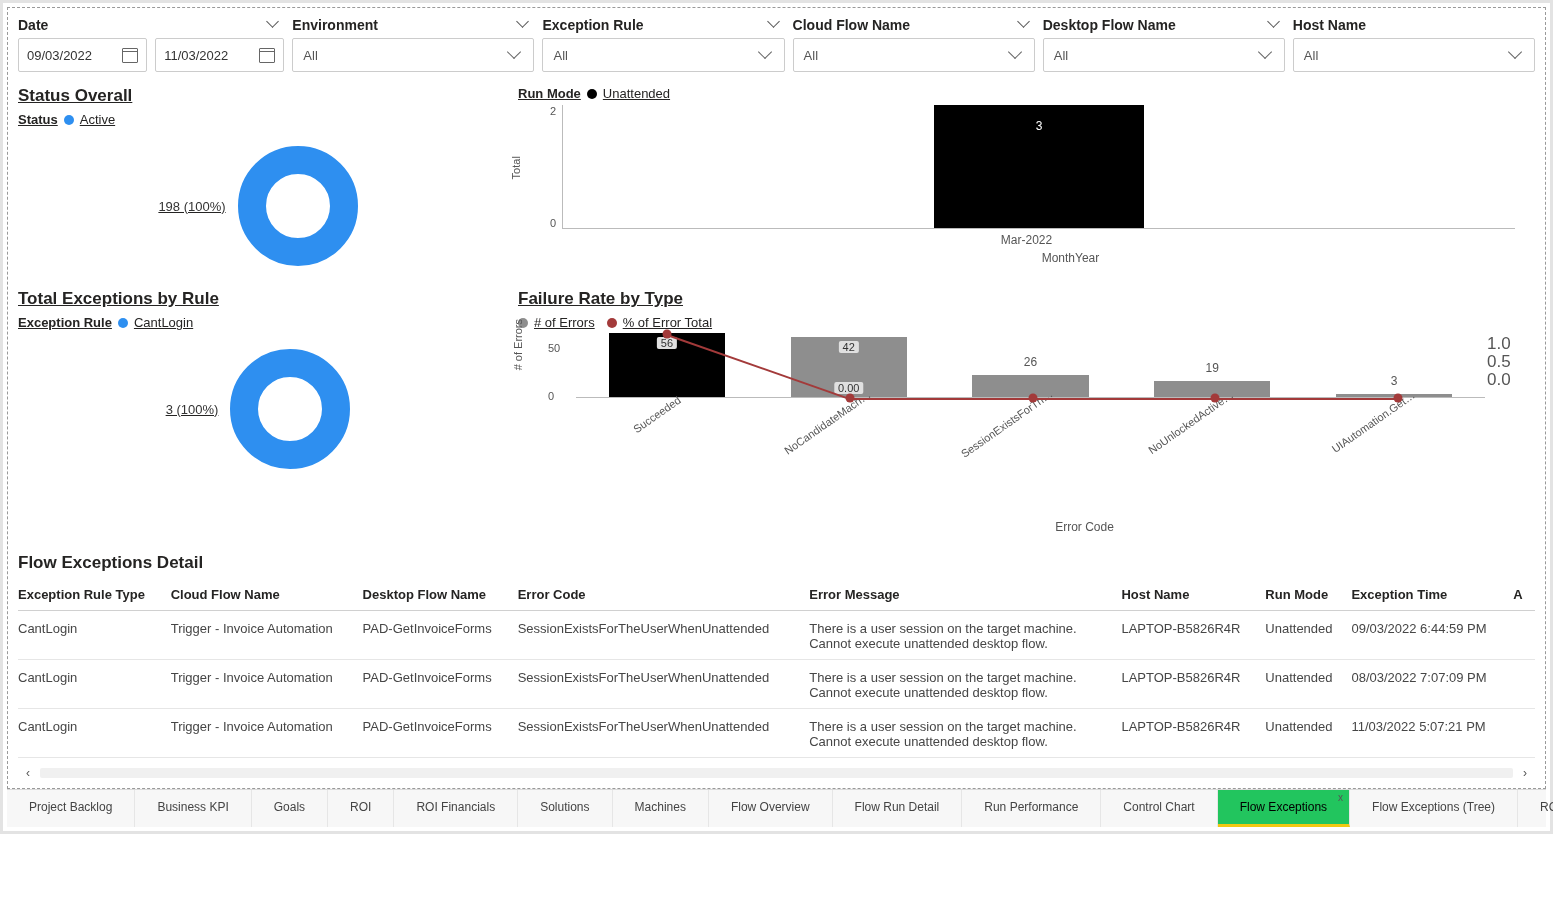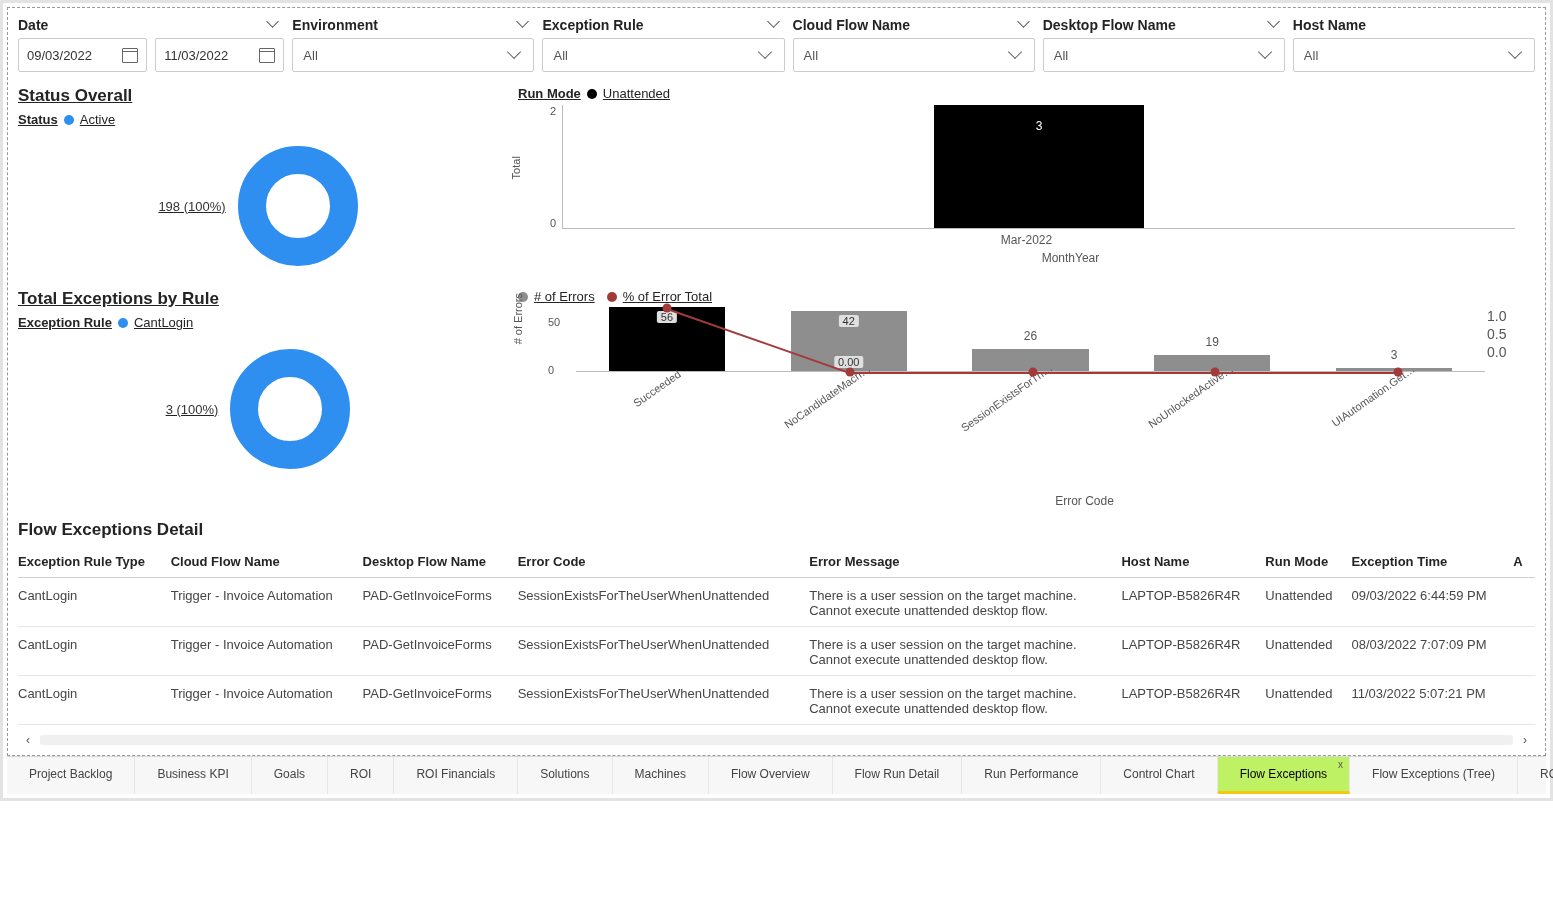--- a/index.html
+++ b/index.html
@@ -38,48 +38,48 @@
   .single-bar { position: absolute; top: 0; bottom: 0; width: 22%; background: #000; display: flex; align-items: flex-start; justify-content: center; }
   .single-bar .bar-num { color: #fff; font-size: 12px; padding-top: 14px; }
   .x-cat { position: absolute; bottom: 18px; width: 100%; text-align: center; font-size: 12px; color: #555; }
   .x-axis-label { position: absolute; bottom: 0; width: 100%; text-align: center; font-size: 12px; color: #555; }
 
   .failure-chart { position: relative; height: 200px; padding-left: 58px; padding-right: 50px; padding-bottom: 70px; }
   .failure-chart .y-axis-label { left: 0; top: 28%; }
   .failure-chart .y-ticks { position: absolute; left: 30px; top: 0; width: 24px; font-size: 11px; color: #555; }
   .failure-chart .y-ticks .t50 { position: absolute; top: 8px; }
   .failure-chart .y-ticks .t0 { position: absolute; top: 56px; }
-  .failure-chart .y2-ticks { position: absolute; right: 18px; top: 0; width: 30px; font-size: 14px; color: #555; text-align: left; }
+  .failure-chart .y2-ticks { position: absolute; right: 18px; top: 0; width: 30px; font-size: 17px; color: #555; text-align: left; }
   .failure-chart .y2-ticks span { display: block; height: 18px; }
   .fplot { position: absolute; left: 58px; right: 50px; top: 0; height: 64px; border-bottom: 1px solid #bbb; display: flex; }
   .fcol { flex: 1; position: relative; }
   .fbar { position: absolute; bottom: 0; left: 18%; right: 18%; }
   .bar-black { background: #000; }
   .bar-grey { background: #8e8e8e; }
   .bar-val { position: absolute; top: -20px; left: 50%; transform: translateX(-50%); font-size: 12px; color: #555; }
   .bar-val.in { top: 4px; color: #333; background: #e0e0e0; border-radius: 2px; padding: 0 4px; font-size: 11px; }
   .diag-label { position: absolute; top: 66px; left: 50%; transform-origin: top left; transform: rotate(-35deg) translateX(-80%); font-size: 11px; color: #555; white-space: nowrap; }
   .fx-axis-label { position: absolute; bottom: 0; width: 100%; text-align: center; font-size: 12px; color: #555; }
   .trend-line { position: absolute; height: 2px; background: #a33a3a; transform-origin: left center; }
   .trend-dot { position: absolute; width: 9px; height: 9px; border-radius: 50%; background: #a33a3a; transform: translate(-50%, -50%); }
 
-  .detail-section { margin-top: 12px; }
+  .detail-section { margin-top: 19px; }
   .detail-table-wrap { overflow-x: auto; overflow-y: hidden; padding-bottom: 6px; }
   .detail-table { border-collapse: collapse; width: 100%; min-width: 1360px; font-size: 13px; }
   .detail-table th { text-align: left; font-weight: 700; padding: 8px 10px 8px 0; border-bottom: 1.5px solid #d0d0d0; white-space: nowrap; }
   .detail-table td { padding: 10px 10px 8px 0; border-bottom: 1px solid #e6e6e6; vertical-align: top; color: #464646; }
   .detail-table td.msg { max-width: 280px; white-space: normal; }
 
   .hscroll-row { display: flex; align-items: center; gap: 6px; padding: 2px 4px; }
   .hscroll-track { flex: 1; height: 10px; background: #f0f0f0; border-radius: 2px; }
   .hscroll-arrow { font-size: 12px; color: #555; cursor: pointer; padding: 0 4px; }
 
   .tabs-bar { display: flex; border-top: 1px solid #d9d9d9; background: #f7f7f7; font-size: 12px; color: #444; }
   .tabs-bar .tab { padding: 10px 22px; border-right: 1px solid #e6e6e6; cursor: pointer; position: relative; white-space: nowrap; }
-  .tabs-bar .tab.active { background: #bef264; border-bottom: 3px solid #f2c811; color: #000; font-weight: 400; }
+  .tabs-bar .tab.active { background: #22c55e; border-bottom: 3px solid #f2c811; color: #000; font-weight: 400; }
   .tabs-bar .tab .close-x { position: absolute; top: 2px; right: 6px; font-size: 10px; color: #555; }
 </style>
 </head>
 <body>
 
 <div class="outer">
 <div class="report-canvas">
 
   <div class="filters-row">
     <div class="filter-cell date-cell">
@@ -193,20 +193,21 @@
         <span class="legend-swatch" style="background:#2e8ff0"></span>
         <span>CantLogin</span>
       </div>
       <div class="donut-block">
         <span class="donut-label">3 (100%)</span>
         <div class="donut"></div>
       </div>
     </div>
 
     <div>
+      <div class="section-title">Failure Rate by Type</div>
       <div class="legend-row">
         <span class="legend-swatch" style="background:#8e8e8e"></span>
         <span># of Errors</span>
         <span class="legend-swatch" style="background:#a33a3a; margin-left:6px;"></span>
         <span>% of Error Total</span>
       </div>
       <div class="failure-chart">
         <div class="y-axis-label"># of Errors</div>
         <div class="y-ticks">
           <span class="t50">50</span>

